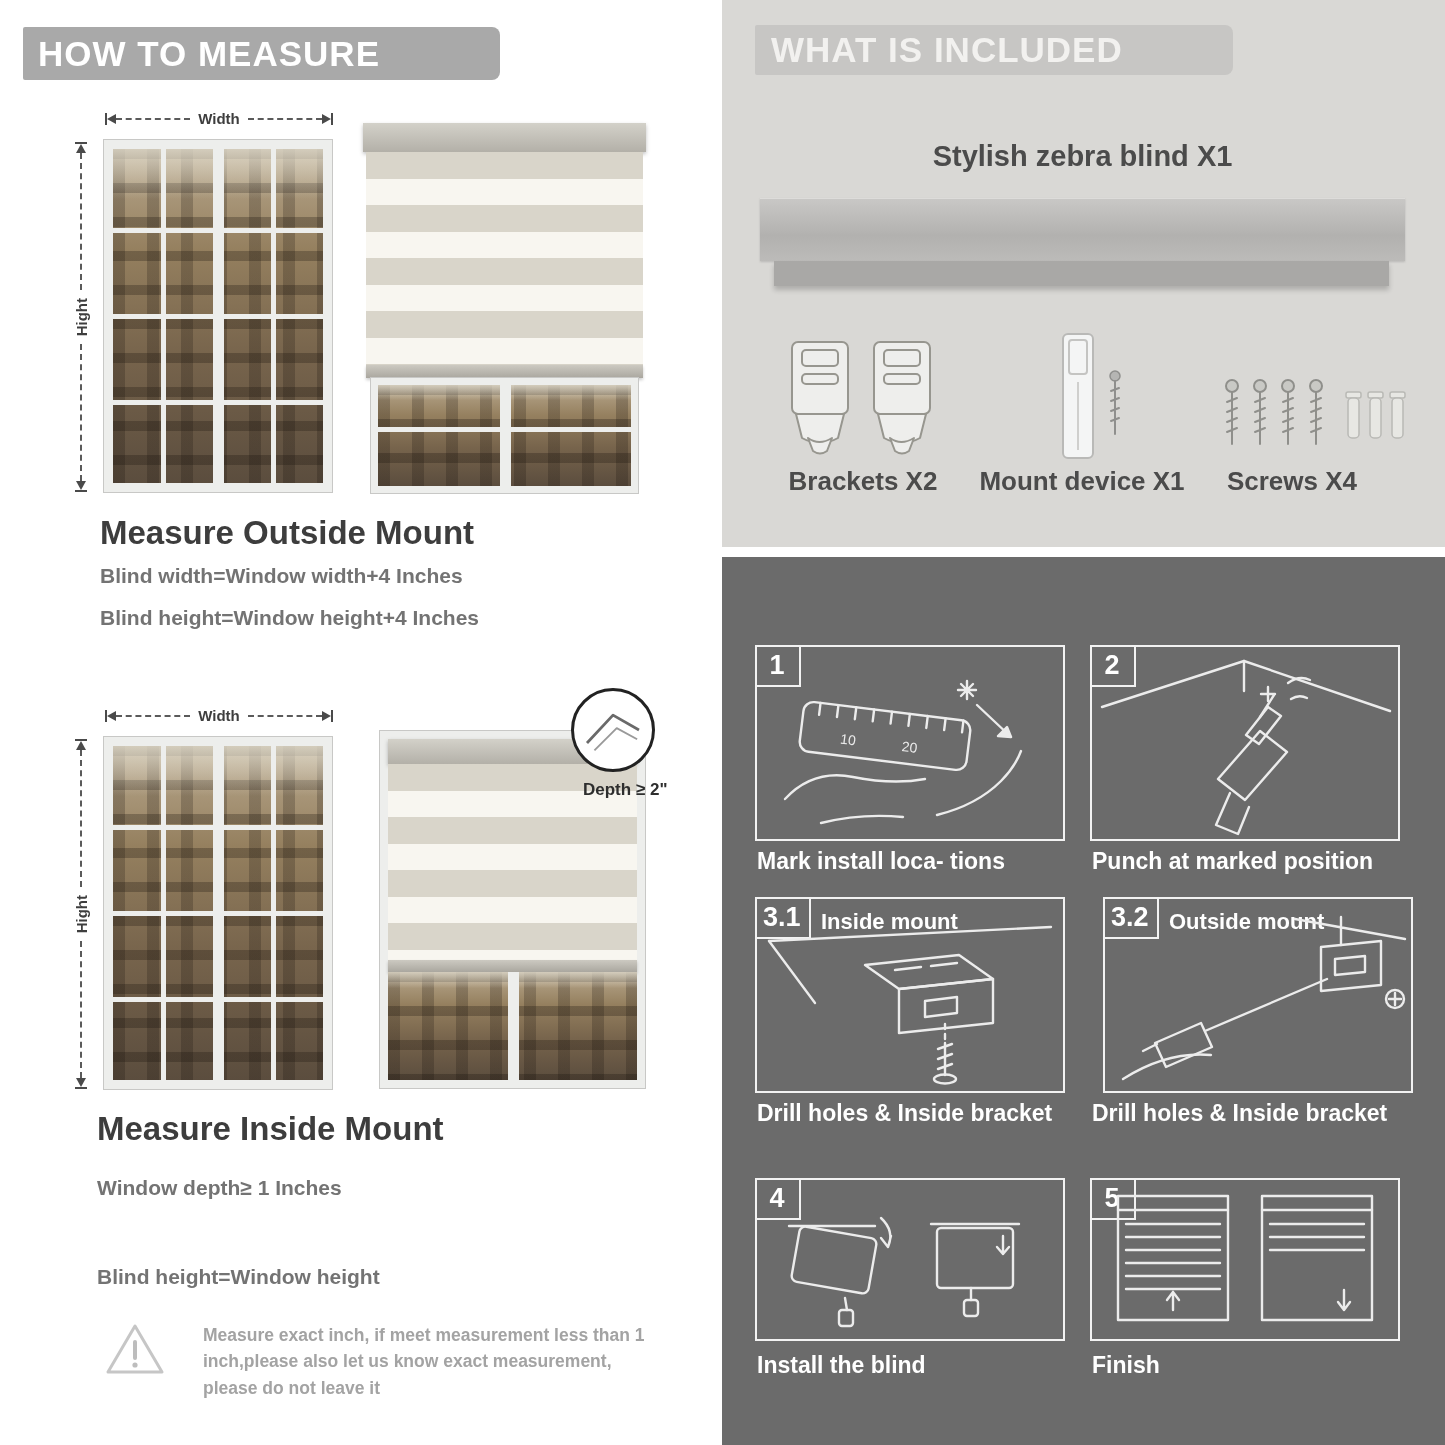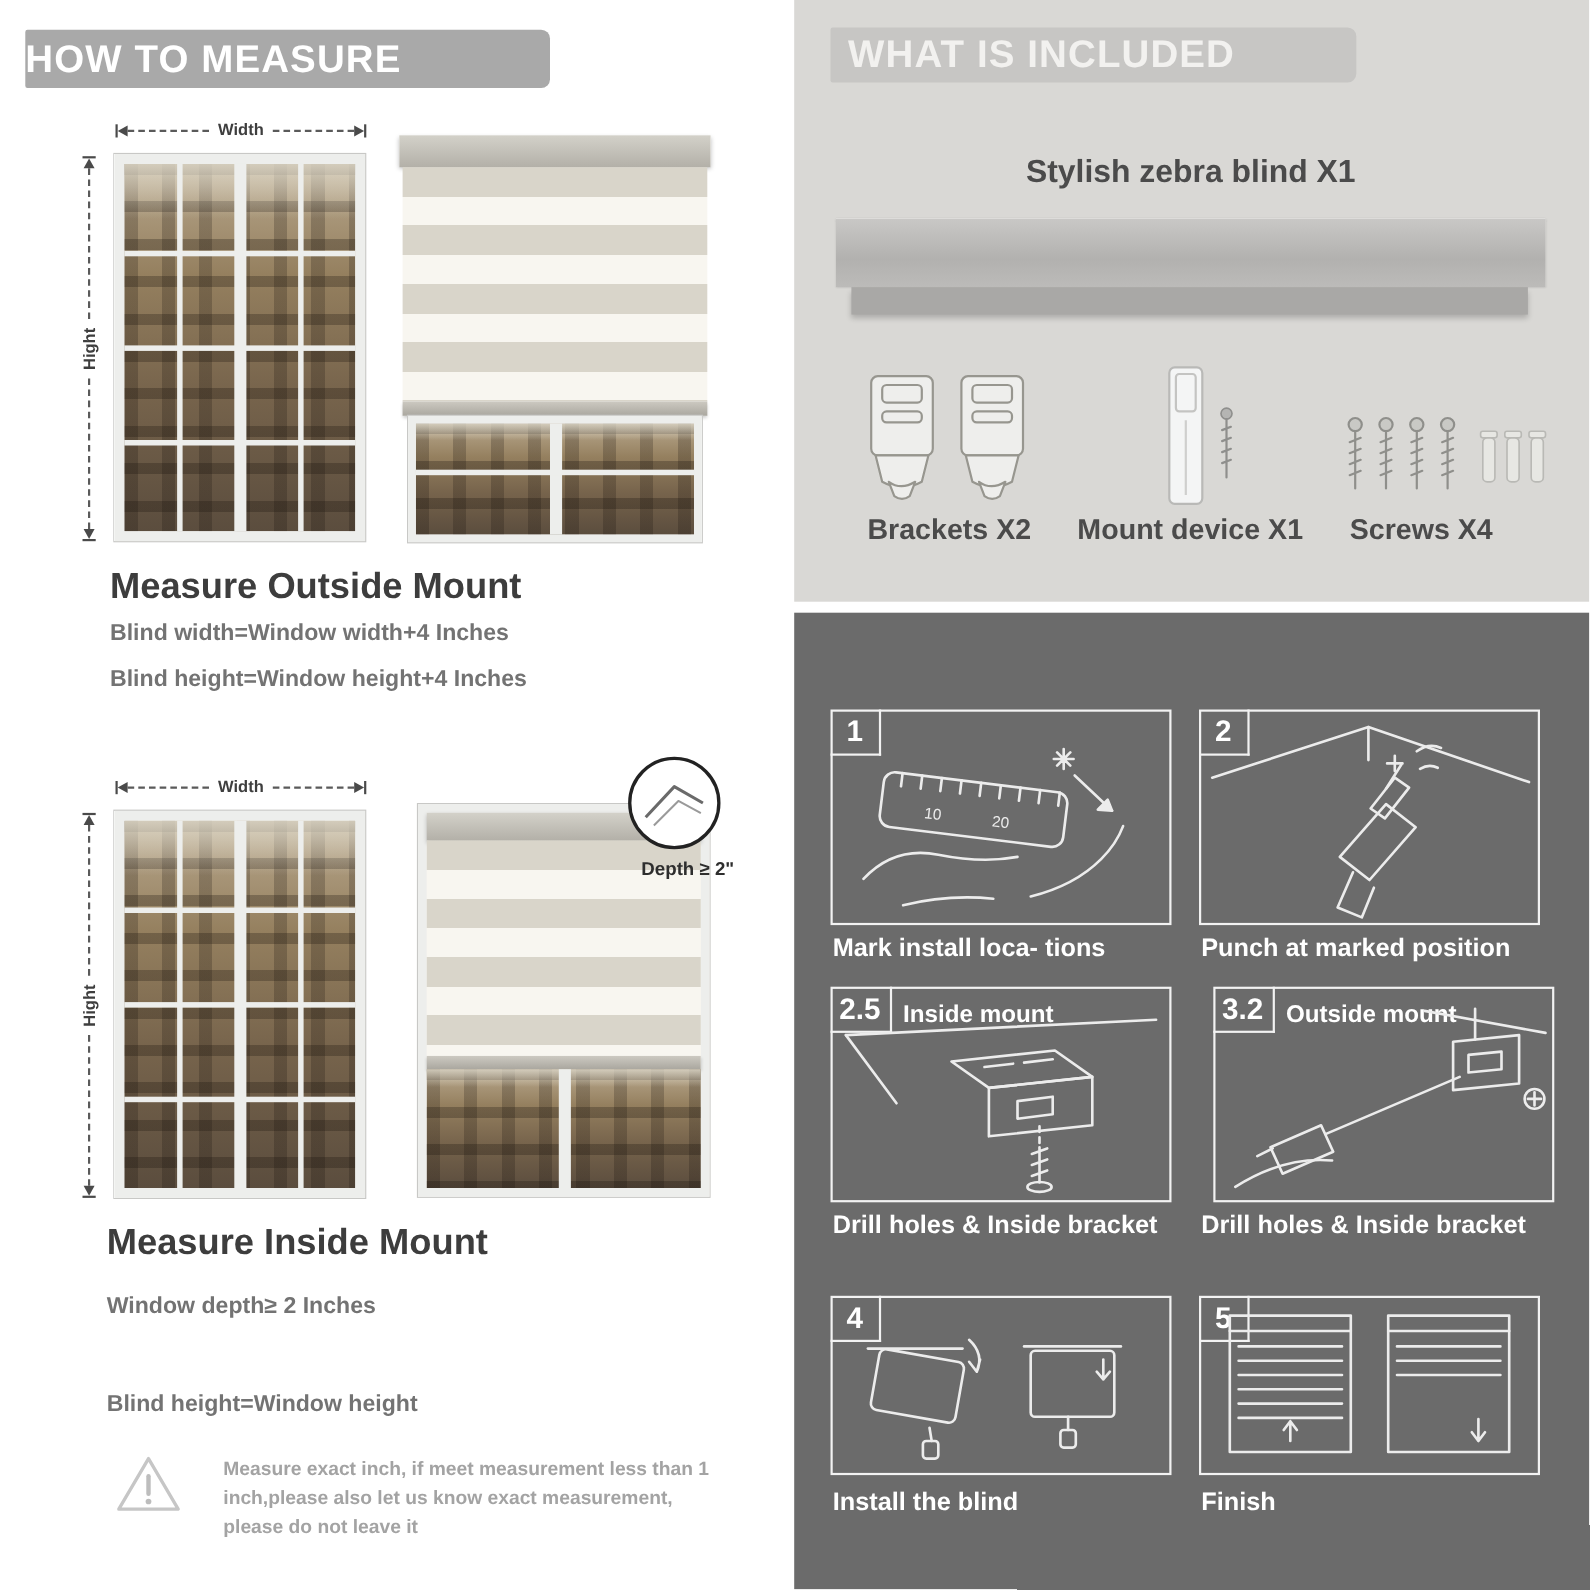--- a/index.html
+++ b/index.html
@@ -2,21 +2,21 @@
 <html><head>
 <meta charset="utf-8">
 <style>
   * { margin:0; padding:0; box-sizing:border-box; }
   body { background:#ffffff; font-family:"Liberation Sans", sans-serif; }
   .canvas { position:relative; width:1445px; height:1445px; background:#fff; overflow:hidden; }
   .abs { position:absolute; }
 
   
   .banner { display:flex; align-items:center; font-weight:700; font-size:35px; letter-spacing:1px; border-radius:2px 8px 8px 2px; }
-  .banner-left { left:23px; top:27px; width:477px; height:53px; background:#a9a9a9; color:#ffffff; }
+  .banner-left { left:23px; top:27px; width:477px; height:53px; background:#a9a9a9; color:#ffffff; padding-left:15px; }
   .banner-included { left:33px; top:25px; width:478px; height:50px; background:#c7c6c4; color:#f2f1ef; padding-left:16px; }
   .banner-mount { left:33px; top:11px; width:563px; height:53px; background:#fcfcfc; color:#3a3a3a; padding-left:18px; letter-spacing:.5px; }
 
   
   .h-measure { font-size:33px; font-weight:700; color:#3d3d3d; }
   .p-measure { font-size:21px; font-weight:700; color:#737373; }
   .note-text { width:448px; font-size:17.5px; font-weight:600; color:#a3a3a3; line-height:1.5; }
   .depth-label { font-size:17px; font-weight:700; color:#2e2e2e; }
 
   
@@ -170,21 +170,21 @@
 
     <div class="abs depth-circle" style="left:571px;top:688px;width:84px;height:84px;">
       <svg viewBox="0 0 84 84" width="78" height="78">
         <path d="M14 56 L42 26 L70 42" fill="none" stroke="#6a6a6a" stroke-width="3" stroke-linejoin="round"></path>
         <path d="M22 64 L46 40 L68 52" fill="none" stroke="#9a9a9a" stroke-width="2" stroke-linejoin="round"></path>
       </svg>
     </div>
     <div class="abs depth-label" style="left:583px;top:780px;">Depth ≥ 2"</div>
 
     <h2 class="abs h-measure" style="left:97px;top:1110px;">Measure Inside Mount</h2>
-    <p class="abs p-measure" style="left:97px;top:1176px;">Window depth≥ 2 Inches</p>
+    <p class="abs p-measure" style="left:97px;top:1176px;">Window depth≥ 1 Inches</p>
     <p class="abs p-measure" style="left:97px;top:1265px;">Blind height=Window height</p>
 
     <svg class="abs" style="left:103px;top:1320px;" width="64" height="60" viewBox="0 0 64 60">
       <path d="M32 6 L59 52 L5 52 Z" fill="none" stroke="#c6c6c6" stroke-width="3" stroke-linejoin="round"></path>
       <path d="M32 22 L32 38" stroke="#bdbdbd" stroke-width="4" stroke-linecap="round"></path>
       <circle cx="32" cy="45" r="2.6" fill="#bdbdbd"></circle>
     </svg>
     <p class="abs note-text" style="left:180px;top:1322px;margin-left:23px;">Measure exact inch, if meet measurement less than 1 inch,please also let us know exact measurement, please do not leave it</p>
   </section>
 
@@ -301,21 +301,21 @@
           <path d="M154 88 l22 -28 13 9 -22 28 z"></path>
           <path d="M126 132 l42 -48 27 21 -42 48 z"></path>
           <path d="M138 146 l-14 32 22 9 11 -27"></path>
           <path d="M196 36 q11 -8 22 -3 M199 52 q8 -5 16 -1"></path>
         </g>
       </svg>
     </div>
     <span class="caption" style="left:370px;top:291px;">Punch at  marked position</span>
 
     <div class="panel" style="left:33px;top:340px;width:310px;height:196px;">
-      <div class="num">2.5</div>
+      <div class="num">3.1</div>
       <div class="plabel">Inside mount</div>
       <svg class="sketch" viewBox="0 0 306 192">
         <g>
           <path d="M12 42 L294 28"></path>
           <path d="M12 42 L58 104"></path>
           <path d="M108 66 l94 -10 34 24 -94 10 z"></path>
           <path d="M138 71 l26 -3 M174 67 l26 -3"></path>
           <path d="M142 90 l94 -10 v44 l-94 10 z"></path>
           <path d="M168 102 l32 -4 v16 l-32 4 z"></path>
           <ellipse cx="188" cy="180" rx="11" ry="4.5"></ellipse>

